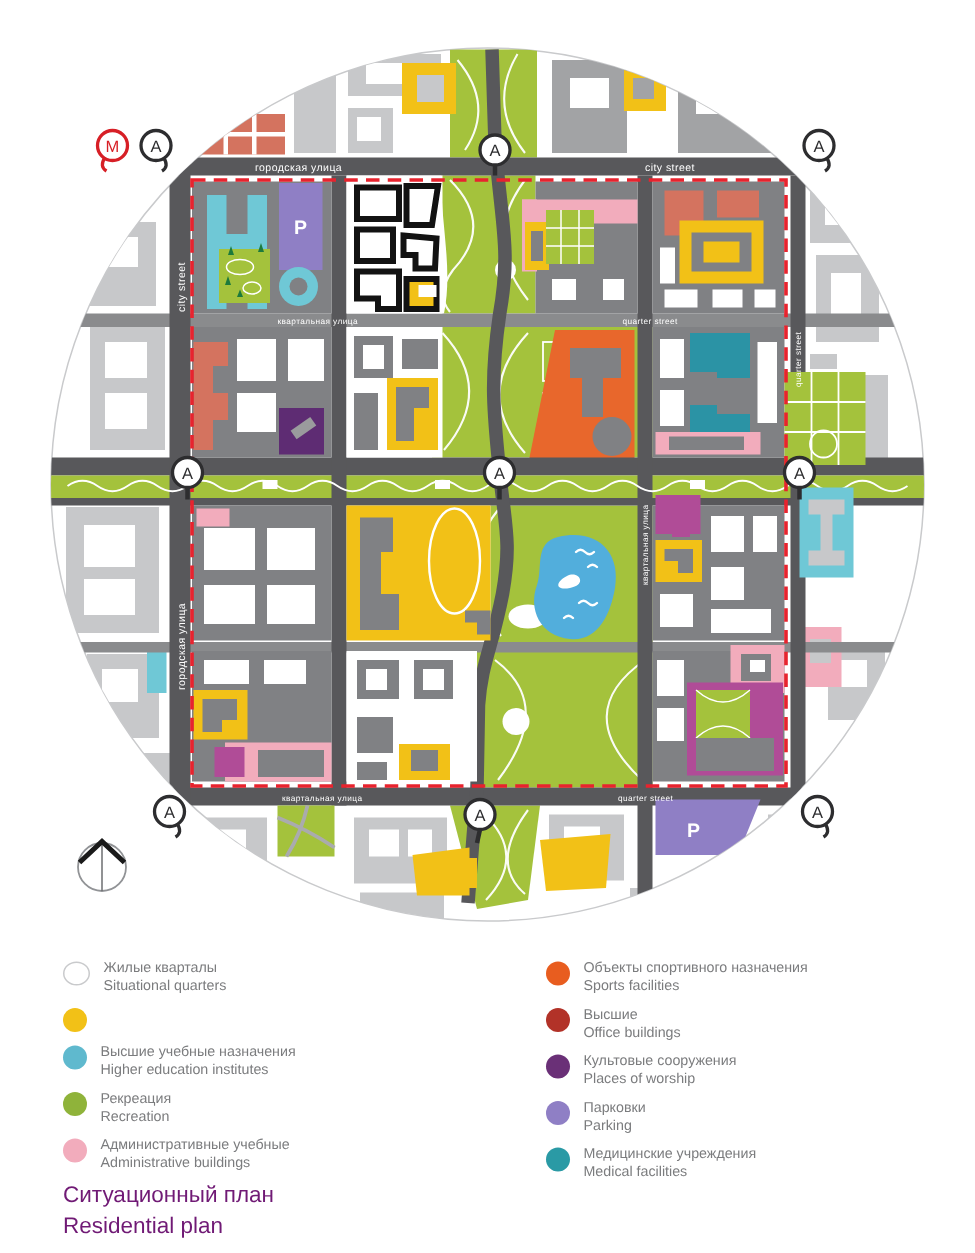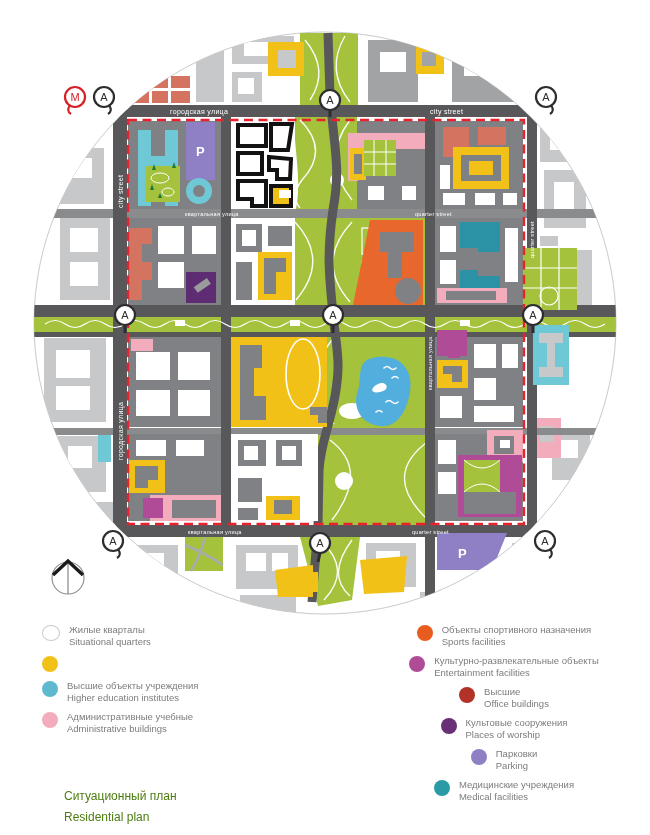--- a/index.html
+++ b/index.html
@@ -6,30 +6,30 @@
   #stage{position:relative;width:650px;height:835px;background:#fff;overflow:hidden;
          font-family:"Liberation Sans","DejaVu Sans",sans-serif;}
   #map-svg{position:absolute;left:0;top:0;}
   svg text{font-family:"Liberation Sans","DejaVu Sans",sans-serif;}
   .street-label{fill:#ffffff;font-size:7px;letter-spacing:.3px;}
   .street-label.small{font-size:5.5px;}
   .marker-letter{font-size:11px;fill:#2d2d2f;}
   .marker-letter.red{fill:#d71f26;}
   .p-label{fill:#ffffff;font-size:13px;font-weight:bold;}
   
-  .legend-col{position:absolute;display:flex;flex-direction:column;gap:8px;}
+  .legend-col{position:absolute;display:flex;flex-direction:column;gap:8px;margin-top:16px;}
   #legend-left{left:42px;top:624px;width:300px;}
-  #legend-right{left:364px;top:624px;width:280px;align-items:center;}
+  #legend-right{left:364px;top:624px;width:280px;}
   .legend-item{display:flex;align-items:flex-start;gap:9px;}
   .swatch{width:16px;height:16px;border-radius:50%;flex:0 0 16px;margin-top:1px;}
   .swatch.outlined{border:1px solid #c9cacc;width:14px;height:14px;background:#fff;}
   .legend-text{font-size:9.5px;line-height:11.5px;color:#7b7c7e;}
   .legend-text .ru{display:block;}
   .legend-text .en{display:block;}
-  #plan-title{position:absolute;left:42px;top:786px;color:#4d7c0f;font-size:12px;line-height:21px;margin-left:22px;}
+  #plan-title{position:absolute;left:42px;top:786px;color:#701a75;font-size:15px;line-height:21px;}
 </style>
 </head>
 <body>
 
 <div id="stage">
 
 <svg id="map-svg" width="650" height="620" viewBox="0 0 650 620">
   <defs>
     <clipPath id="circleClip">
           <circle cx="325" cy="323" r="291"></circle>
@@ -446,46 +446,46 @@
           <span class="ru">Жилые кварталы</span>
           <span class="en">Situational quarters</span>
         </span>
   </div>
   <div class="legend-item">
     <span class="swatch" style="background-color: rgb(242, 193, 23);"></span>
   </div>
   <div class="legend-item">
     <span class="swatch" style="background-color: rgb(95, 185, 206);"></span>
     <span class="legend-text">
-          <span class="ru">Высшие объекты учреждения</span>
+          <span class="ru">Высшие учебные назначения</span>
           <span class="en">Higher education institutes</span>
+        </span>
+  </div>
+  <div class="legend-item">
+    <span class="swatch" style="background-color: rgb(143, 179, 58);"></span>
+    <span class="legend-text">
+          <span class="ru">Рекреация</span>
+          <span class="en">Recreation</span>
         </span>
   </div>
   <div class="legend-item">
     <span class="swatch" style="background-color: rgb(242, 172, 188);"></span>
     <span class="legend-text">
           <span class="ru">Административные учебные</span>
           <span class="en">Administrative buildings</span>
         </span>
   </div>
 </div>
 
 <div id="legend-right" class="legend-col">
   <div class="legend-item">
     <span class="swatch" style="background-color: rgb(232, 93, 31);"></span>
     <span class="legend-text">
           <span class="ru">Объекты спортивного назначения</span>
           <span class="en">Sports facilities</span>
-        </span>
-  </div>
-  <div class="legend-item">
-    <span class="swatch" style="background-color: rgb(176, 76, 151);"></span>
-    <span class="legend-text">
-          <span class="ru">Культурно-развлекательные объекты</span>
-          <span class="en">Entertainment facilities</span>
         </span>
   </div>
   <div class="legend-item">
     <span class="swatch" style="background-color: rgb(178, 50, 40);"></span>
     <span class="legend-text">
           <span class="ru">Высшие</span>
           <span class="en">Office buildings</span>
         </span>
   </div>
   <div class="legend-item">

